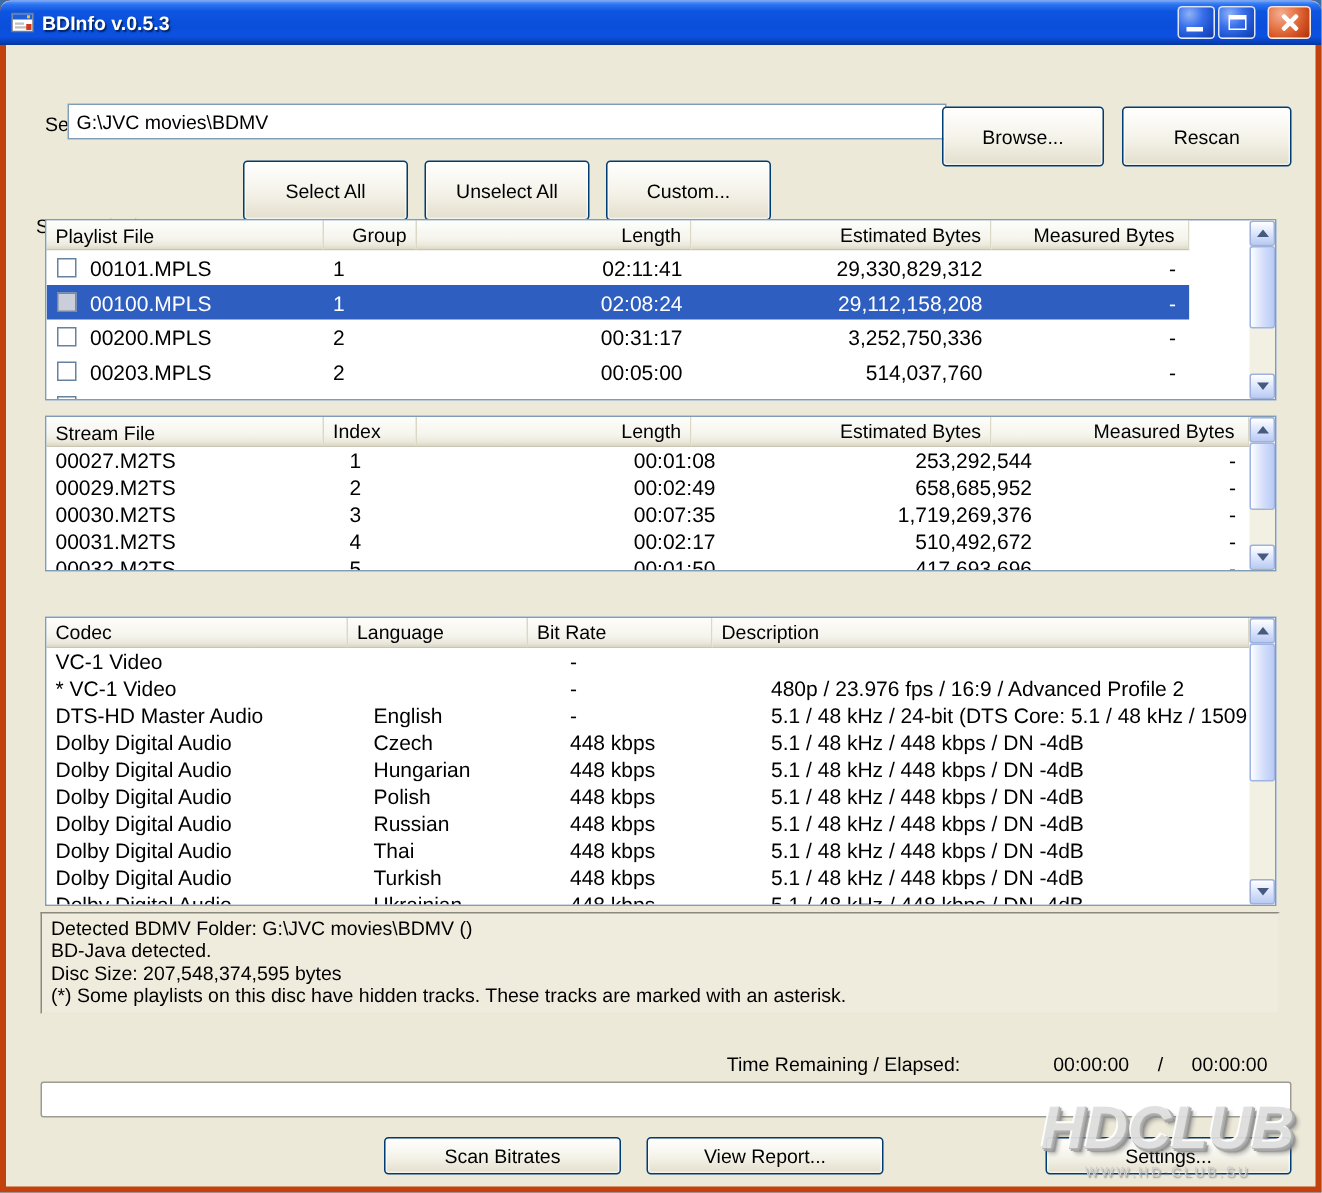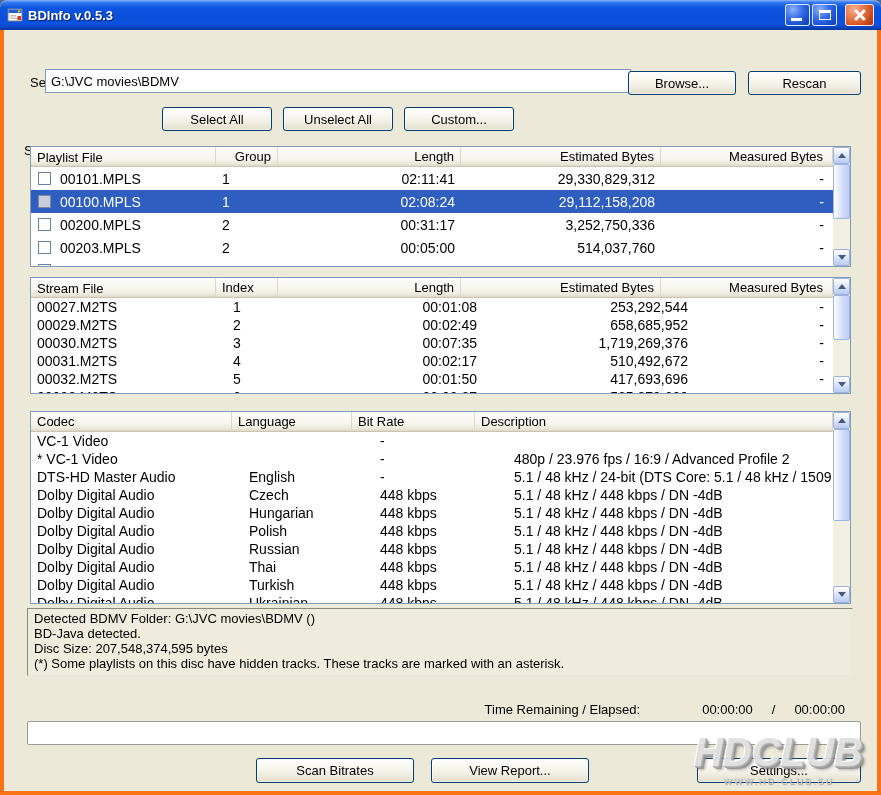--- a/index.html
+++ b/index.html
@@ -1,36 +1,36 @@
 <!DOCTYPE html>
 <html><head>
 <meta charset="utf-8">
 <style>
   * { margin:0; padding:0; box-sizing:border-box; }
   body { font-family:"Liberation Sans",sans-serif; background:#3A6EA5; }
-  .window { position:relative; width:881px; height:795px; background:#f97316; border-radius:7px 7px 0 0; overflow:hidden; }
+  .window { position:relative; width:881px; height:795px; background:#c2410c; border-radius:7px 7px 0 0; overflow:hidden; }
   .titlebar { position:absolute; top:0; left:0; right:0; height:30px; display:flex; align-items:center; padding:0 7px;
     border-radius:7px 7px 0 0;
     background:linear-gradient(180deg,#2968E8 0%,#5191F8 4%,#2D74F0 10%,#0D55E0 25%,#0A4EDA 60%,#0C52E2 80%,#0740B8 94%,#053598 100%);
     box-shadow:inset 0 1px 0 rgba(255,255,255,.35); }
   .app-icon { width:16px; height:16px; flex:none; margin-right:5px; }
   .tb-title { flex:1; color:#fff; font-weight:bold; font-size:13px; text-shadow:1px 1px 1px rgba(0,0,0,.6); white-space:nowrap; }
   .tb-buttons { display:flex; gap:2px; align-items:center; }
   .tb-btn { width:25px; height:22px; border:1px solid rgba(255,255,255,.85); border-radius:3px; display:flex; align-items:center; justify-content:center; position:relative; cursor:default; }
   .tb-btn.bmin,.tb-btn.bmax { background:radial-gradient(circle at 30% 22%, #8FB2F6 0%, #3A70EC 40%, #1C51CE 72%, #143C9E 100%); }
   .tb-btn.bclose { width:29px; margin-left:6px; background:radial-gradient(circle at 30% 22%, #F5AE93 0%, #E3703F 45%, #D04E21 70%, #A8350C 100%); }
   .gl-min { position:absolute; left:5px; bottom:4px; width:11px; height:3px; background:#fff; }
   .gl-max { width:12px; height:10px; border:1px solid #fff; border-top-width:3px; }
   .gl-x1,.gl-x2 { position:absolute; left:50%; top:50%; width:14px; height:3px; background:#fff; border-radius:1px; }
   .gl-x1 { transform:translate(-50%,-50%) rotate(45deg); }
   .gl-x2 { transform:translate(-50%,-50%) rotate(-45deg); }
   .client { position:absolute; top:30px; left:4px; right:4px; bottom:4px; background:#ECE9D8; overflow:hidden; }
   .lbl { position:absolute; font-size:13px; color:#000; white-space:nowrap;margin-top:32px; }
   .field { position:absolute; border:1px solid #7F9DB9; background:#fff; font:13px "Liberation Sans",sans-serif; padding:0 5px; }
-  .btn { position:absolute; height:24px; border:1px solid #003C74; border-radius:3px;
+  .btn { position:absolute; height:40px; border:1px solid #003C74; border-radius:3px;
     background:linear-gradient(180deg,#FFFFFF 0%,#F4F2E8 55%,#E3DFCE 100%);
     font:13px "Liberation Sans",sans-serif; color:#000; display:flex; align-items:center; justify-content:center; cursor:default;
     box-shadow:inset 0 0 0 1px rgba(255,255,255,.55); }
   
   .lv { position:absolute; width:821px; background:#fff; border:1px solid #7F9DB9; display:flex; }
   .lv-main { flex:1; display:flex; flex-direction:column; overflow:hidden; }
   .lv-header { display:flex; height:20px; flex:none; }
   .lv-hcell { background:linear-gradient(180deg,#FDFDFB 0%,#F5F4EC 65%,#EAE8DA 88%,#DCD8C6 100%);
     border-right:1px solid #DCD8C6; border-bottom:1px solid #C9C5B2; font-size:13px; padding:2px 6px 0 6px; white-space:nowrap; overflow:hidden; }
   .lv-rows { flex:1; overflow:hidden; background:#fff; }
@@ -106,21 +106,21 @@
     <div class="lbl" style="left:26px; top:13px;">Select the Source BD-ROM:</div>
     <input class="field" style="left: 41px; top: 39px; width: 586px; height: 24px;" value="G:\JVC movies\BDMV">
     <div class="btn" style="left:624px; top:41px; width:108px;">Browse...</div>
     <div class="btn" style="left:744px; top:41px; width:113px;">Rescan</div>
 
     <div class="lbl" style="left:20px; top:81px;">Select Playlist(s):</div>
     <div class="btn" style="left:158px; top:77px; width:110px;">Select All</div>
     <div class="btn" style="left:279px; top:77px; width:110px;">Unselect All</div>
     <div class="btn" style="left:400px; top:77px; width:110px;">Custom...</div>
 
-    <div class="lv pl" style="left:26px; top:116px; height:121px;">
+    <div class="lv pl" style="left:26px; top:116px; height:121px;gap:40px;">
       <div class="lv-main">
         <div class="lv-header">
           <div class="lv-hcell c-file">Playlist File</div>
           <div class="lv-hcell c-grp hr">Group</div>
           <div class="lv-hcell c-len hr">Length</div>
           <div class="lv-hcell c-est hr">Estimated Bytes</div>
           <div class="lv-hcell c-meas hr">Measured Bytes</div>
         </div>
         <div class="lv-rows">
           <div class="lv-row">
@@ -176,21 +176,21 @@
           </div>
         <div class="sb-track">
             <div class="sb-thumb" style="height:55px;"></div>
           </div>
         <div class="sb-btn">
             <span class="tri-down"></span>
           </div>
       </div>
     </div>
 
-    <div class="lv st" style="left:26px; top:247px; height:117px;">
+    <div class="lv st" style="left:26px; top:247px; height:104px;">
       <div class="lv-main">
         <div class="lv-header">
           <div class="lv-hcell c-file">Stream File</div>
           <div class="lv-hcell c-grp">Index</div>
           <div class="lv-hcell c-len hr">Length</div>
           <div class="lv-hcell c-est hr">Estimated Bytes</div>
           <div class="lv-hcell c-meas hr">Measured Bytes</div>
         </div>
         <div class="lv-rows">
           <div class="lv-row">

